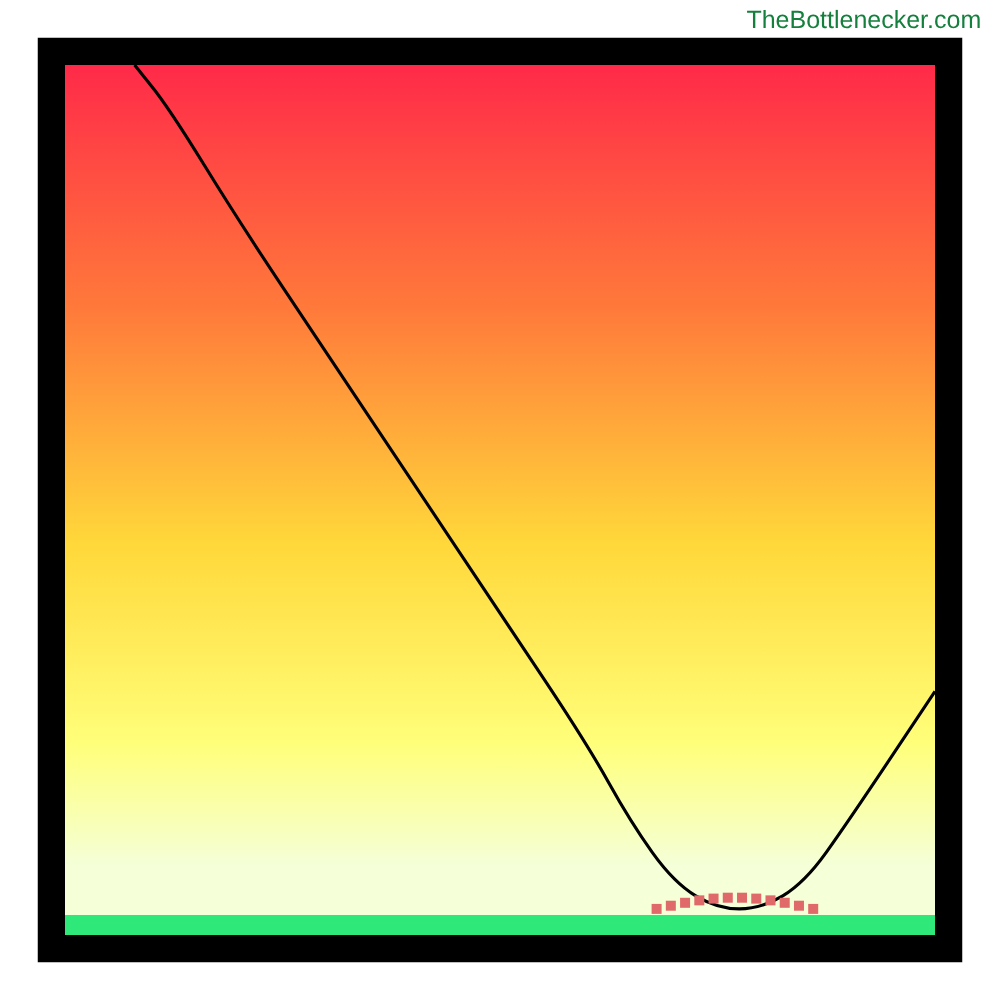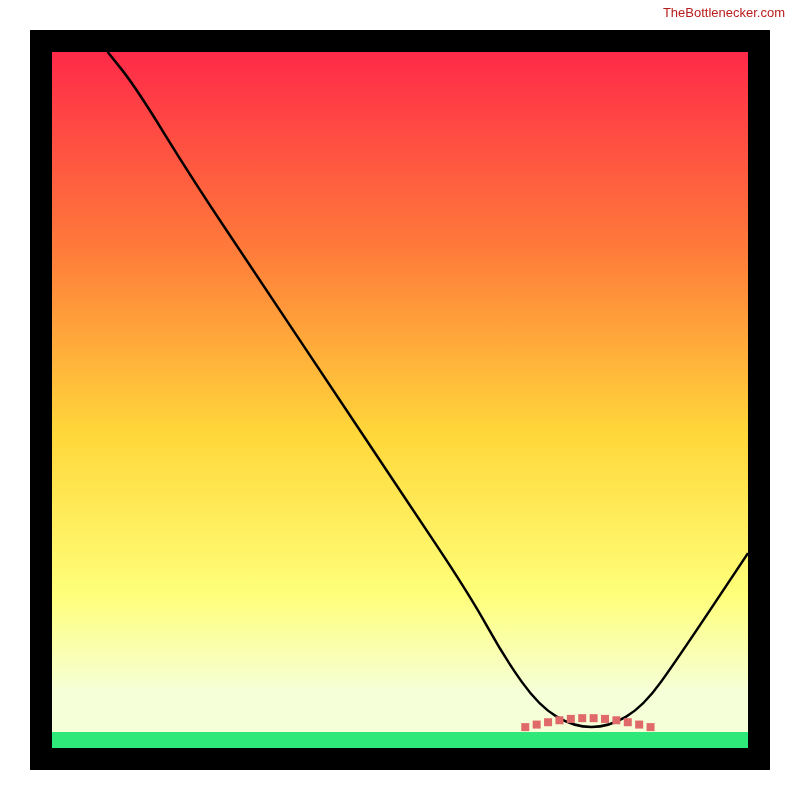--- a/index.html
+++ b/index.html
@@ -8,22 +8,22 @@
     width: 800px;
     height: 800px;
     background: white;
     position: relative;
     font-family: Arial, sans-serif;
   }
   .watermark {
     position: absolute;
     top: 5px;
     right: 15px;
-    font-size: 13px;
-    color: #b91c1c;
+    font-size: 20px;
+    color: #15803d;
     font-weight: normal;
     z-index: 10;
   }
   .chart-container {
     position: absolute;
     top: 30px;
     left: 30px;
     width: 740px;
     height: 740px;
   }

